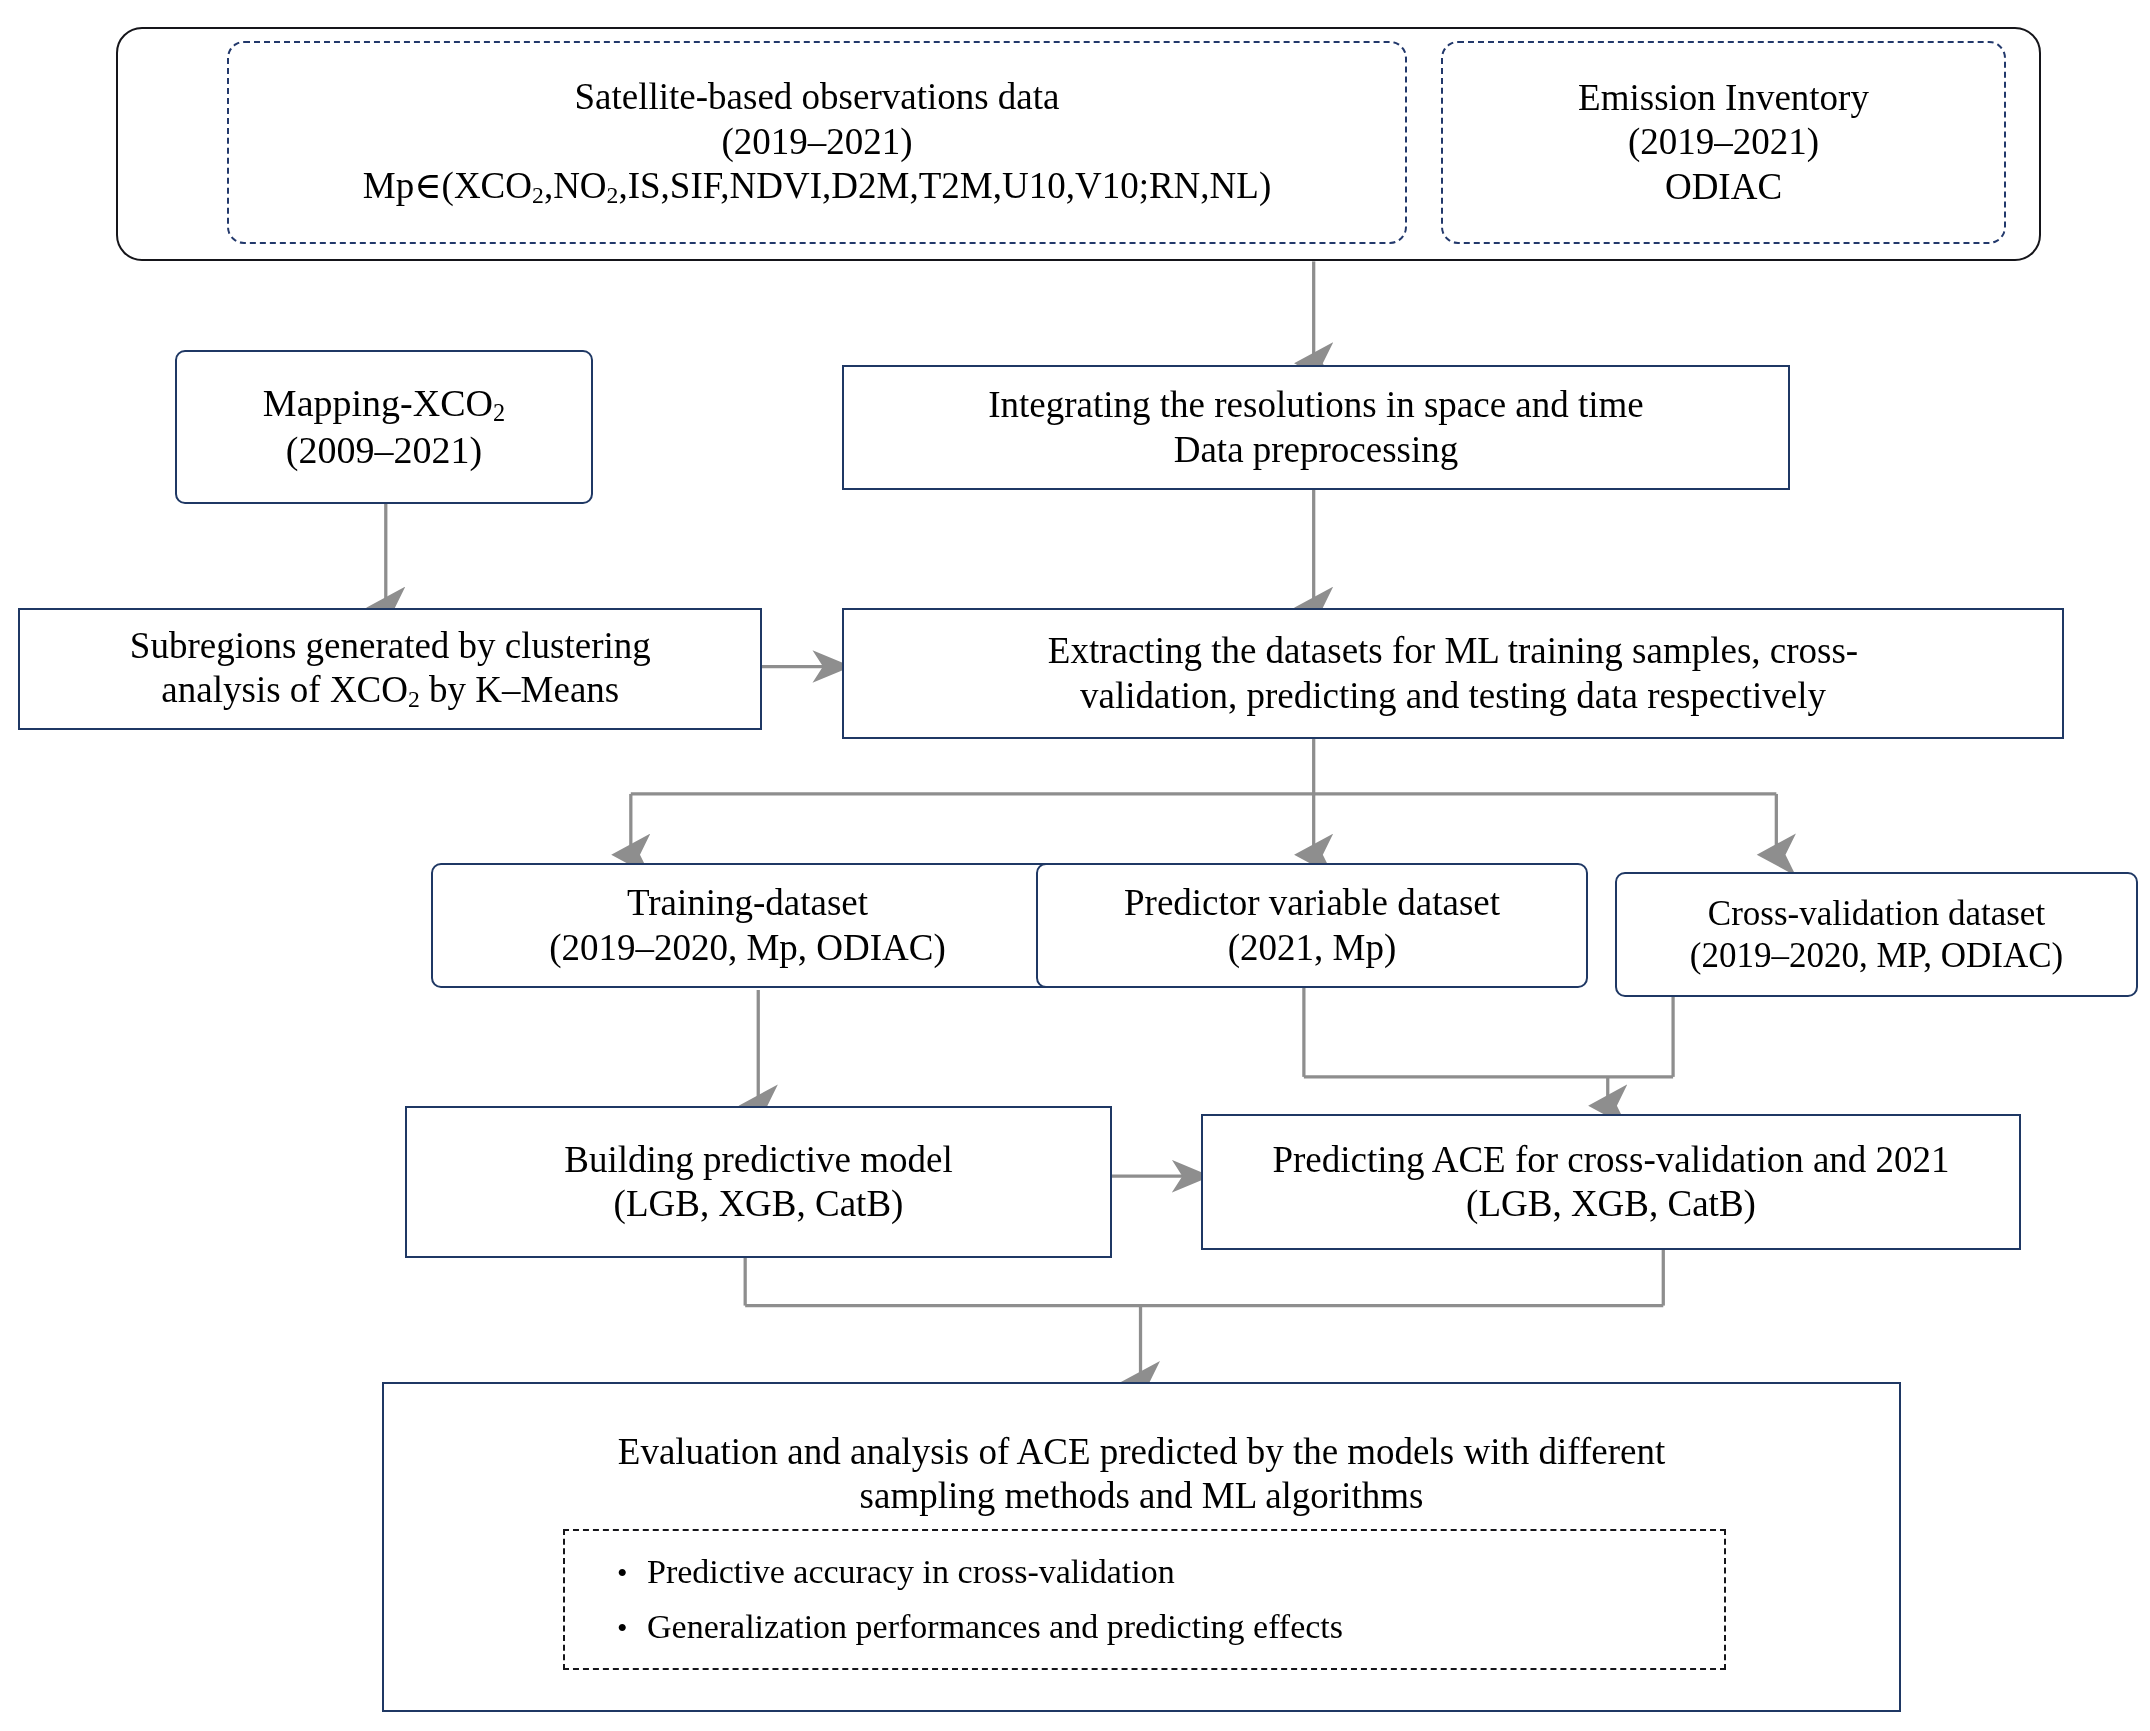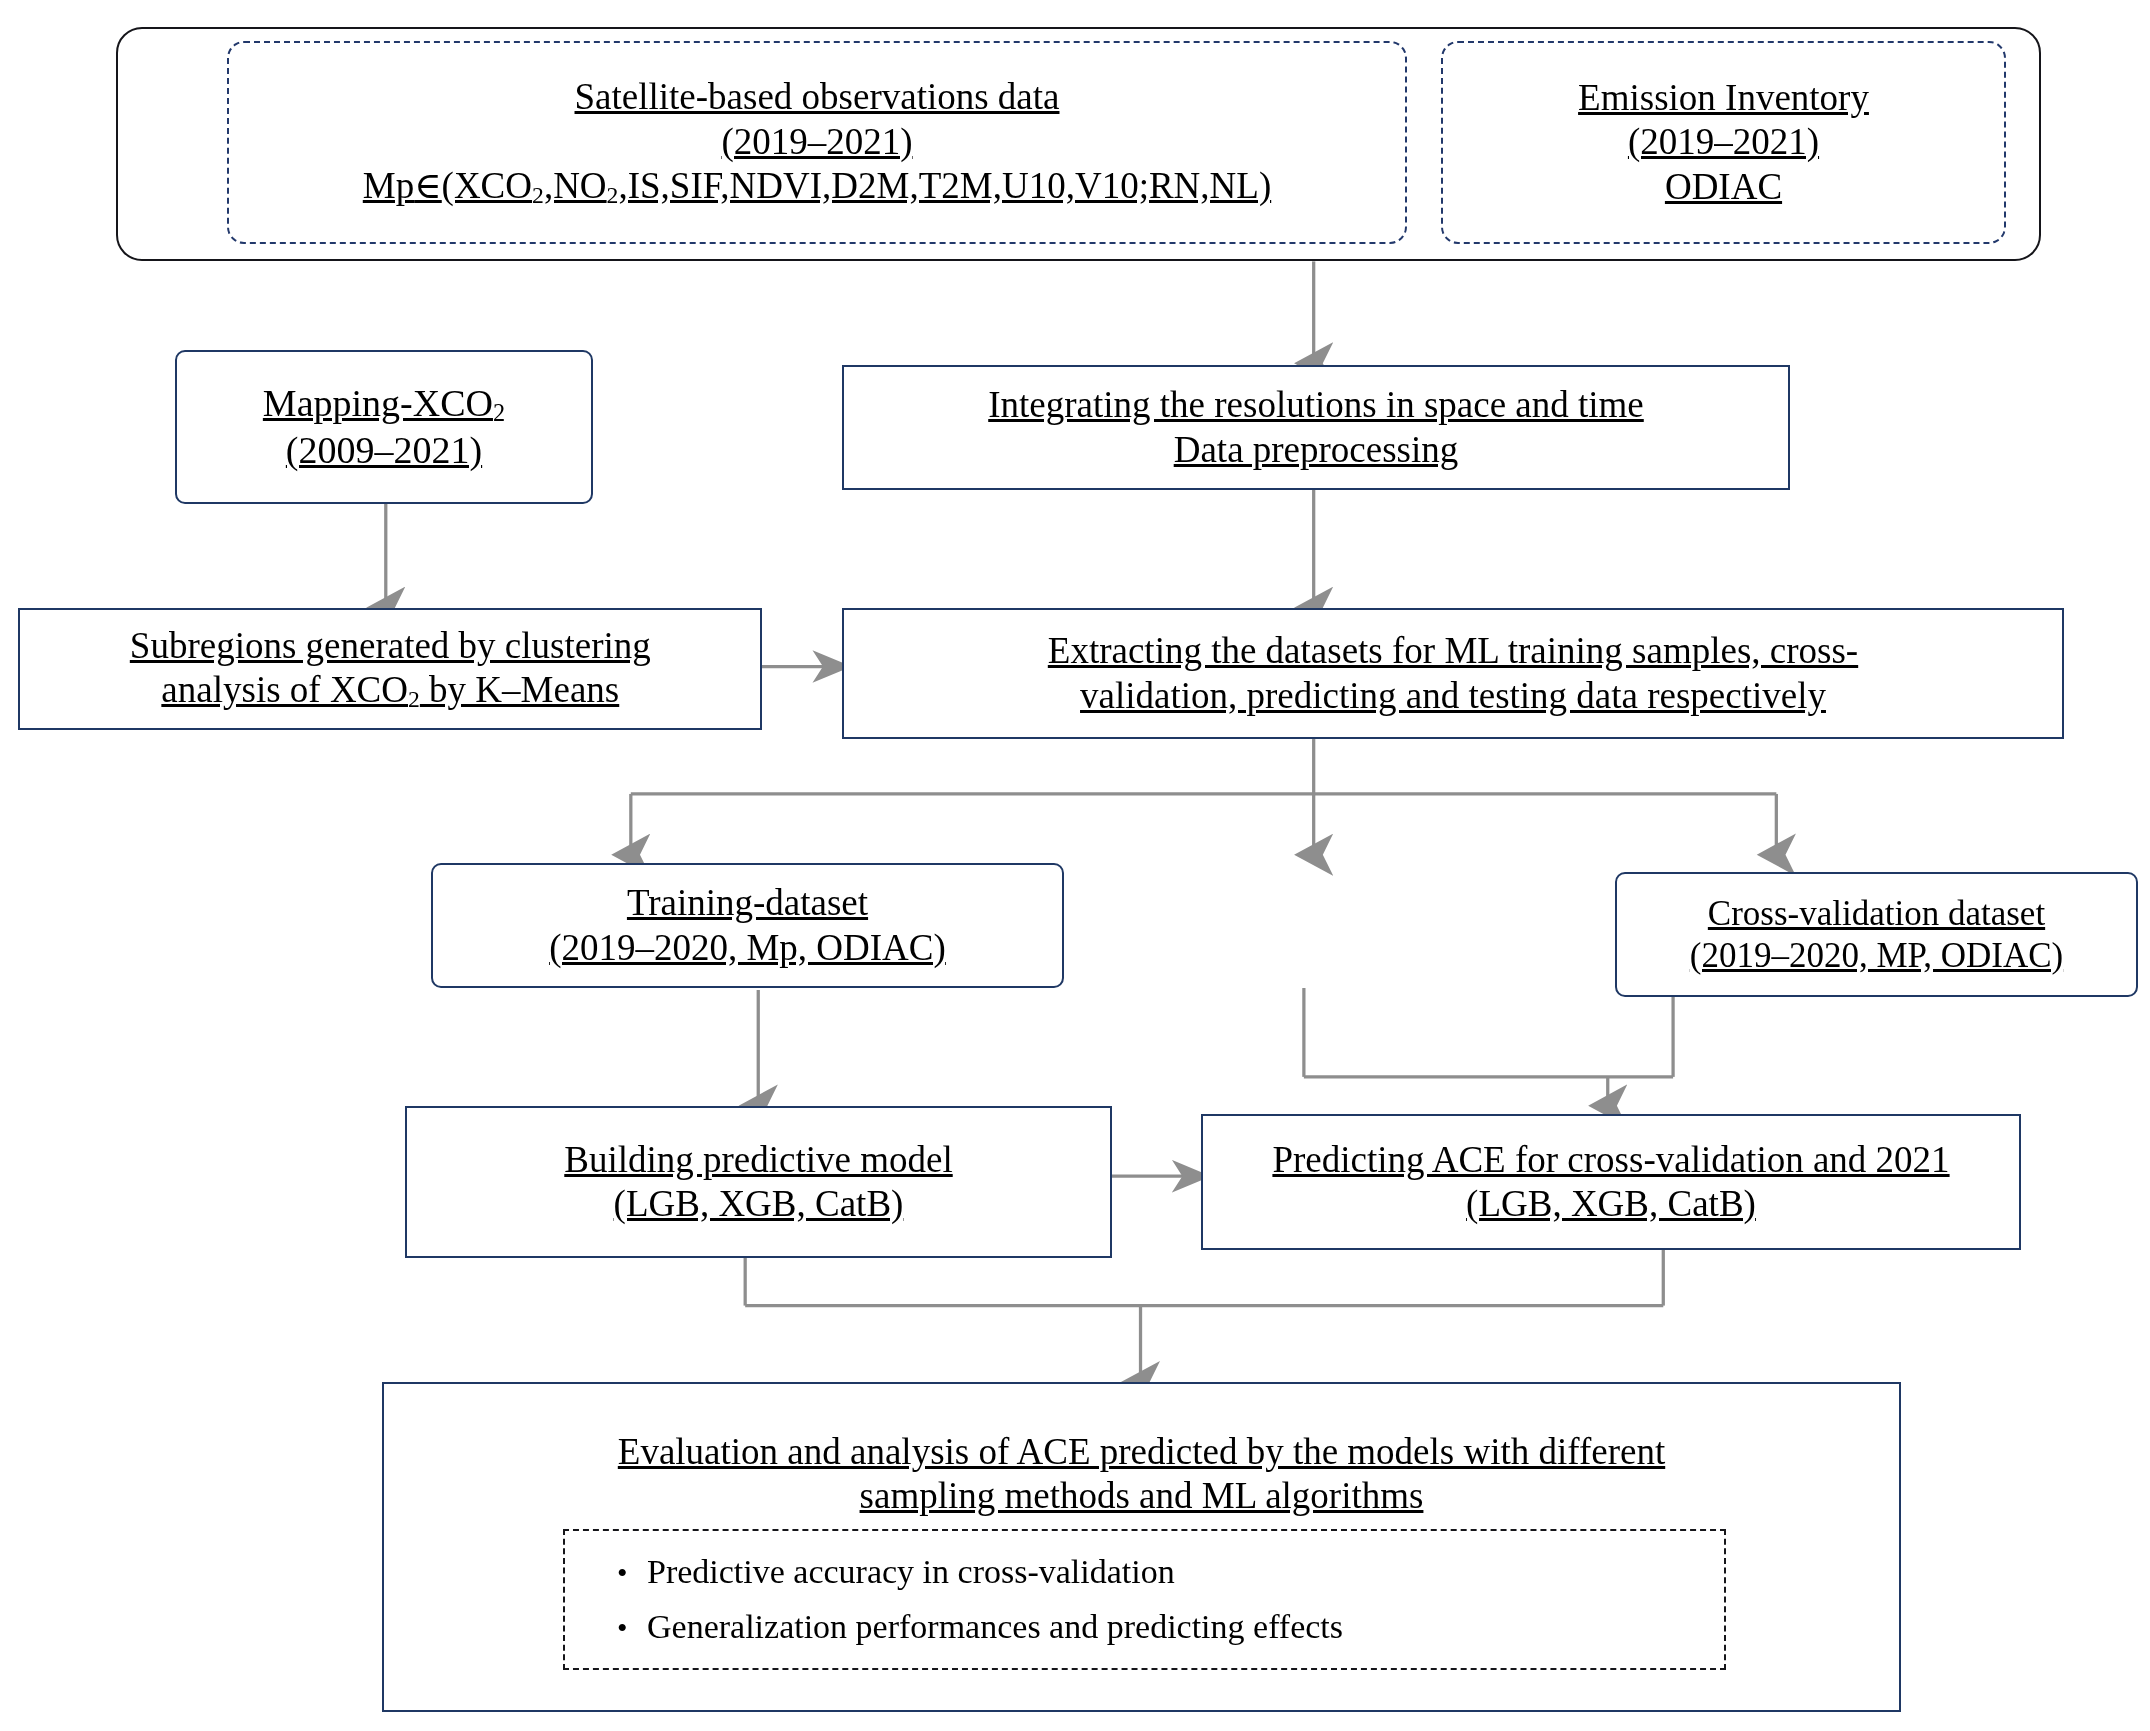--- a/index.html
+++ b/index.html
@@ -21,21 +21,20 @@
   
   .node {
     position: absolute;
     box-sizing: border-box;
     display: flex;
     align-items: center;
     justify-content: flex-end;
     text-align: center;
     background: #ffffff;
     z-index: 4;
-    text-decoration: underline;
   }
   .node .lines {
     display: block;
     width: 100%;
     padding: 0 9.1px;
     box-sizing: border-box;
   }
   .ln { display: block; white-space: nowrap; }
 
   
@@ -203,20 +202,26 @@
     </span>
   </div>
 
   <div class="node round" style="left:431px; top:863px; width:633px; height:125px;">
     <span class="lines fs-56">
       <span class="ln">Training-dataset</span>
       <span class="ln">(2019–2020, Mp, ODIAC)</span>
     </span>
   </div>
 
+  <div class="node round" style="left:1036px; top:863px; width:552px; height:125px;">
+    <span class="lines fs-56">
+      <span class="ln">Predictor variable dataset</span>
+      <span class="ln">(2021, Mp)</span>
+    </span>
+  </div>
 
   <div class="node round" style="left:1615px; top:863px; width:523px; height:125px;margin-top:9px;">
     <span class="lines fs-54">
       <span class="ln">Cross-validation dataset</span>
       <span class="ln">(2019–2020, MP, ODIAC)</span>
     </span>
   </div>
 
   <div class="node rect" style="left:405px; top:1106px; width:707px; height:152px;">
     <span class="lines fs-56">

